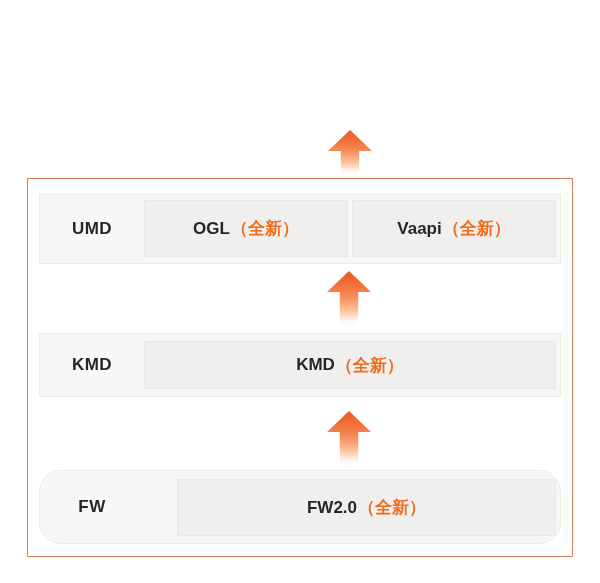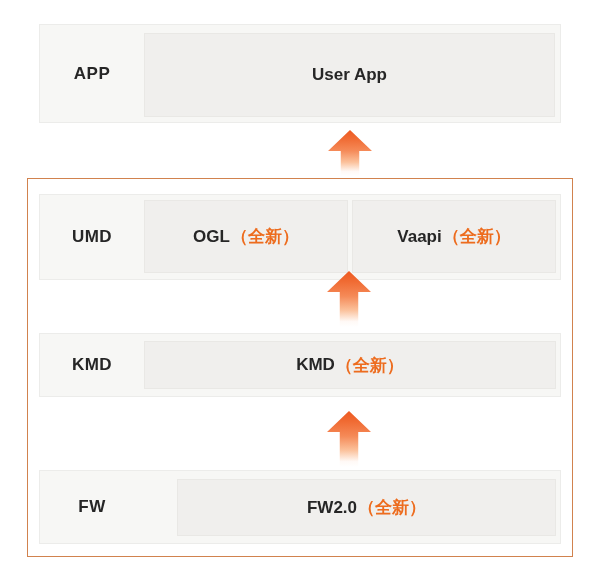--- a/index.html
+++ b/index.html
@@ -57,27 +57,27 @@
   }
   .box-suffix {
     color: var(--accent, #ed6c1e);
     margin-left: 1px;
   }
 
   
   .row-app { top: 24px; height: 99px; }
   .row-app .row-content { padding: 8px 5px 5px 0; }
 
-  .row-umd { top: 194px; height: 86px; }
+  .row-umd { top: 194px; height: 70px; }
   .row-umd .row-content { padding: 5px 4px 6px 0; }
 
   .row-kmd { top: 333px; height: 64px; }
   .row-kmd .row-content { padding: 7px 4px 7px 0; }
 
-  .row-fw { top: 470px; height: 74px; }
+  .row-fw { top: 470px; height: 74px; border-radius: 22px; }
   .row-fw .row-content { padding: 8px 4px 7px 0; margin-left: 33px; }
 
   
   .orange-container {
     position: absolute;
     left: 27px;
     top: 178px;
     width: 546px;
     height: 379px;
     box-sizing: border-box;
@@ -100,28 +100,20 @@
   }
   .arrow-1 { left: 328px; top: 130px; height: 46px; }
   .arrow-2 { left: 327px; top: 271px; height: 56px; }
   .arrow-3 { left: 327px; top: 411px; height: 56px; }
 </style>
 </head>
 <body>
 
 <div class="stage">
 
-  <div class="layer-row row-app">
-    <div class="row-label">APP</div>
-    <div class="row-content">
-      <div class="inner-box">
-        <span class="box-text">User App</span>
-      </div>
-    </div>
-  </div>
 
   <div class="up-arrow arrow-1"></div>
 
   <div class="orange-container"></div>
 
   <div class="layer-row row-umd">
     <div class="row-label">UMD</div>
     <div class="row-content">
       <div class="inner-box">
         <span class="box-text">OGL</span>

